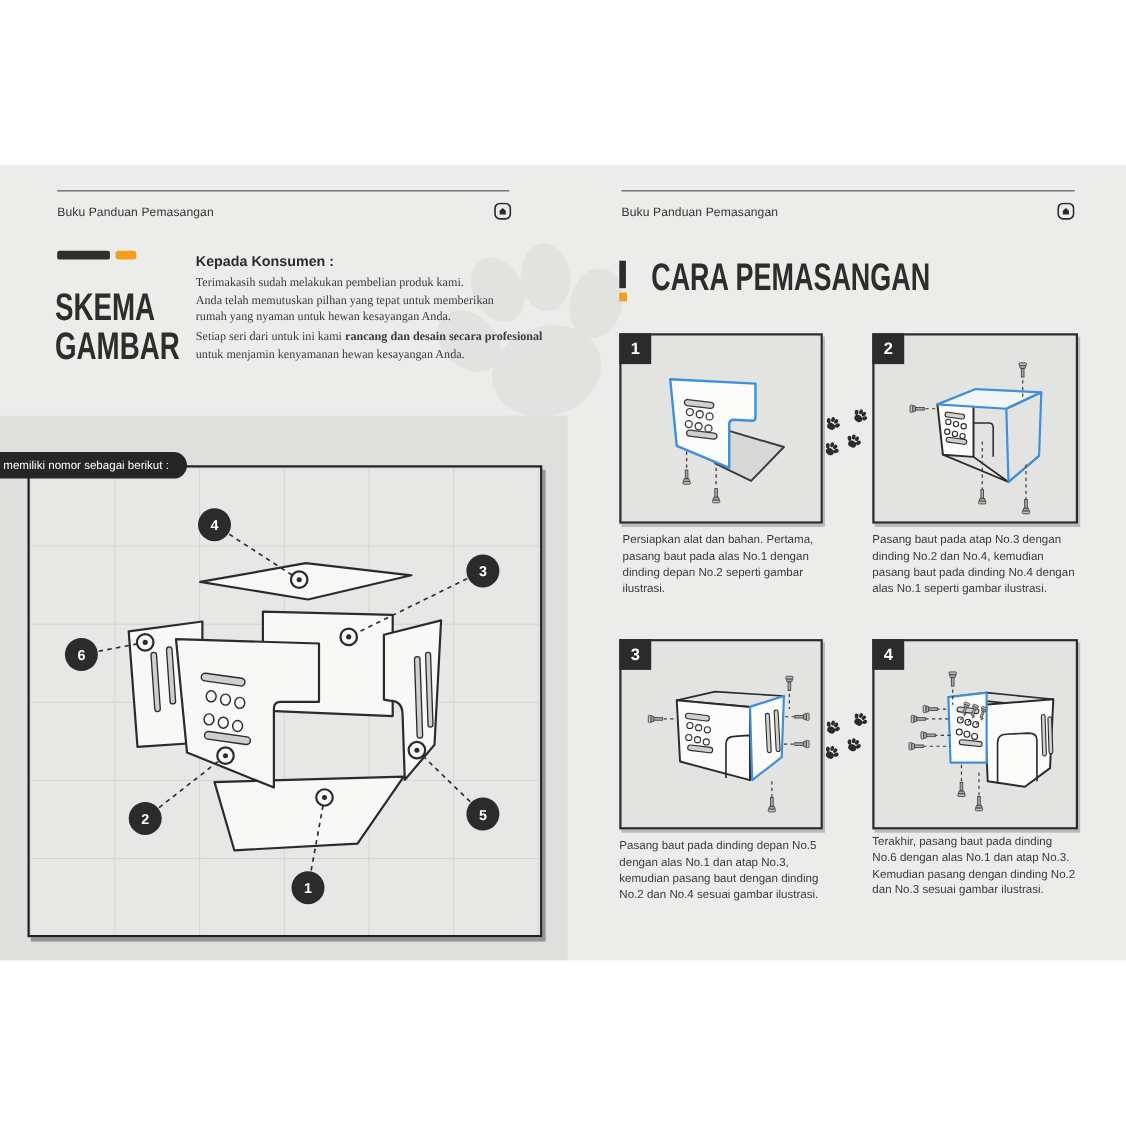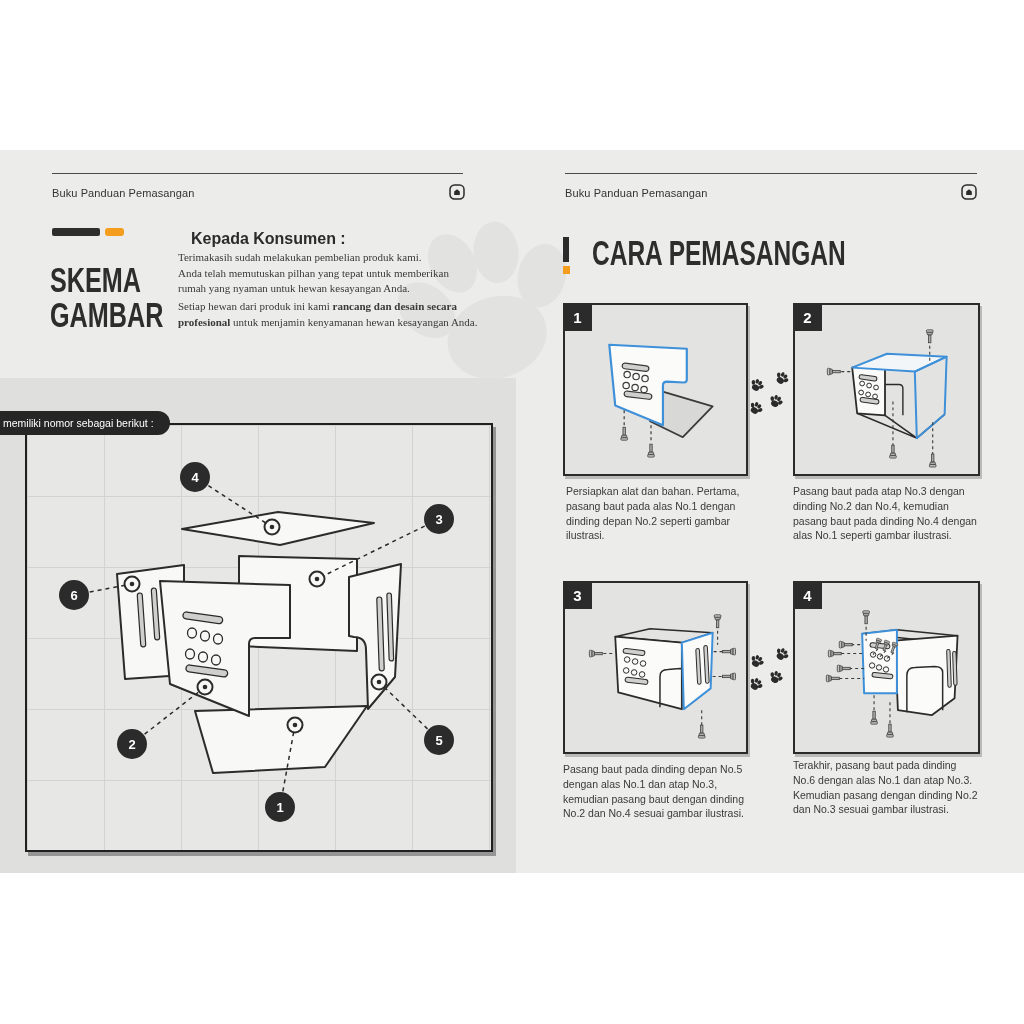--- a/index.html
+++ b/index.html
@@ -9,21 +9,21 @@
 
   
   .rule{height:1px;background:#4a4a4a;}
   .hdr-title{font-size:11px;color:#333332;letter-spacing:.1px;}
   .house-badge{width:16px;height:16px;}
 
   
   .bar{height:8px;border-radius:2px;}
   .big-title{font-size:35px;line-height:35px;font-weight:800;color:#2d2d2c;
              white-space:pre-line;transform:scaleX(.72);transform-origin:0 0;letter-spacing:0;}
-  .intro-head{font-size:16px;font-weight:bold;color:#2b2b2b;margin-left:13px;}
+  .intro-head{font-size:13px;font-weight:bold;color:#2b2b2b;}
   .body-txt{font-size:11px;line-height:15.5px;color:#3a3a3a;font-family:Liberation Serif, serif;}
   .pre{white-space:pre-line;}
 
   
   .watermark{opacity:1;}
 
   
   .panel{background:#dfdfde;}
   .diagram-box{background:#e7e7e6;border:2px solid #1f1f1f;
     background-image:linear-gradient(#d3d3d2 1px,transparent 1px),
@@ -87,21 +87,21 @@
     <div class="abs bar" style="left:105px;top:78px;width:19px;background:#f59d1c;border-radius:3px"></div>
 
     <div class="abs big-title pre" style="left:50px;top:112px">SKEMA
 GAMBAR</div>
 
     <div class="abs intro-head" style="left:178px;top:80px">Kepada Konsumen :</div>
     <div class="abs body-txt pre" style="left:178px;top:100px;width:330px">Terimakasih sudah melakukan pembelian produk kami.
 Anda telah memutuskan pilhan yang tepat untuk memberikan
 rumah yang nyaman untuk hewan kesayangan Anda.</div>
     <div class="abs body-txt" style="left:178px;top:149px;width:318px">
-      <span>Setiap hewan dari produk ini kami </span><b>rancang dan desain secara profesional</b><span> untuk menjamin kenyamanan hewan kesayangan Anda.</span>
+      <span>Setiap seri dari untuk ini kami </span><b>rancang dan desain secara profesional</b><span> untuk menjamin kenyamanan hewan kesayangan Anda.</span>
     </div>
 
     <div class="abs panel" style="left:0;top:228px;width:516px;height:495px"></div>
 
     <div class="abs diagram-box" style="left:25px;top:273px;width:464px;height:425px">
 
       <svg class="abs" style="left:0;top:0" width="464" height="425" viewBox="0 0 464 425">
         <g stroke="#2b2b2b" stroke-width="2" stroke-linejoin="round" fill="#f8f8f7">
           <path d="M212,131 L330,134 L330,226 L212,221 Z"></path>
           <path d="M90,149 L157,140 L157,250 L98,254 Z"></path>

